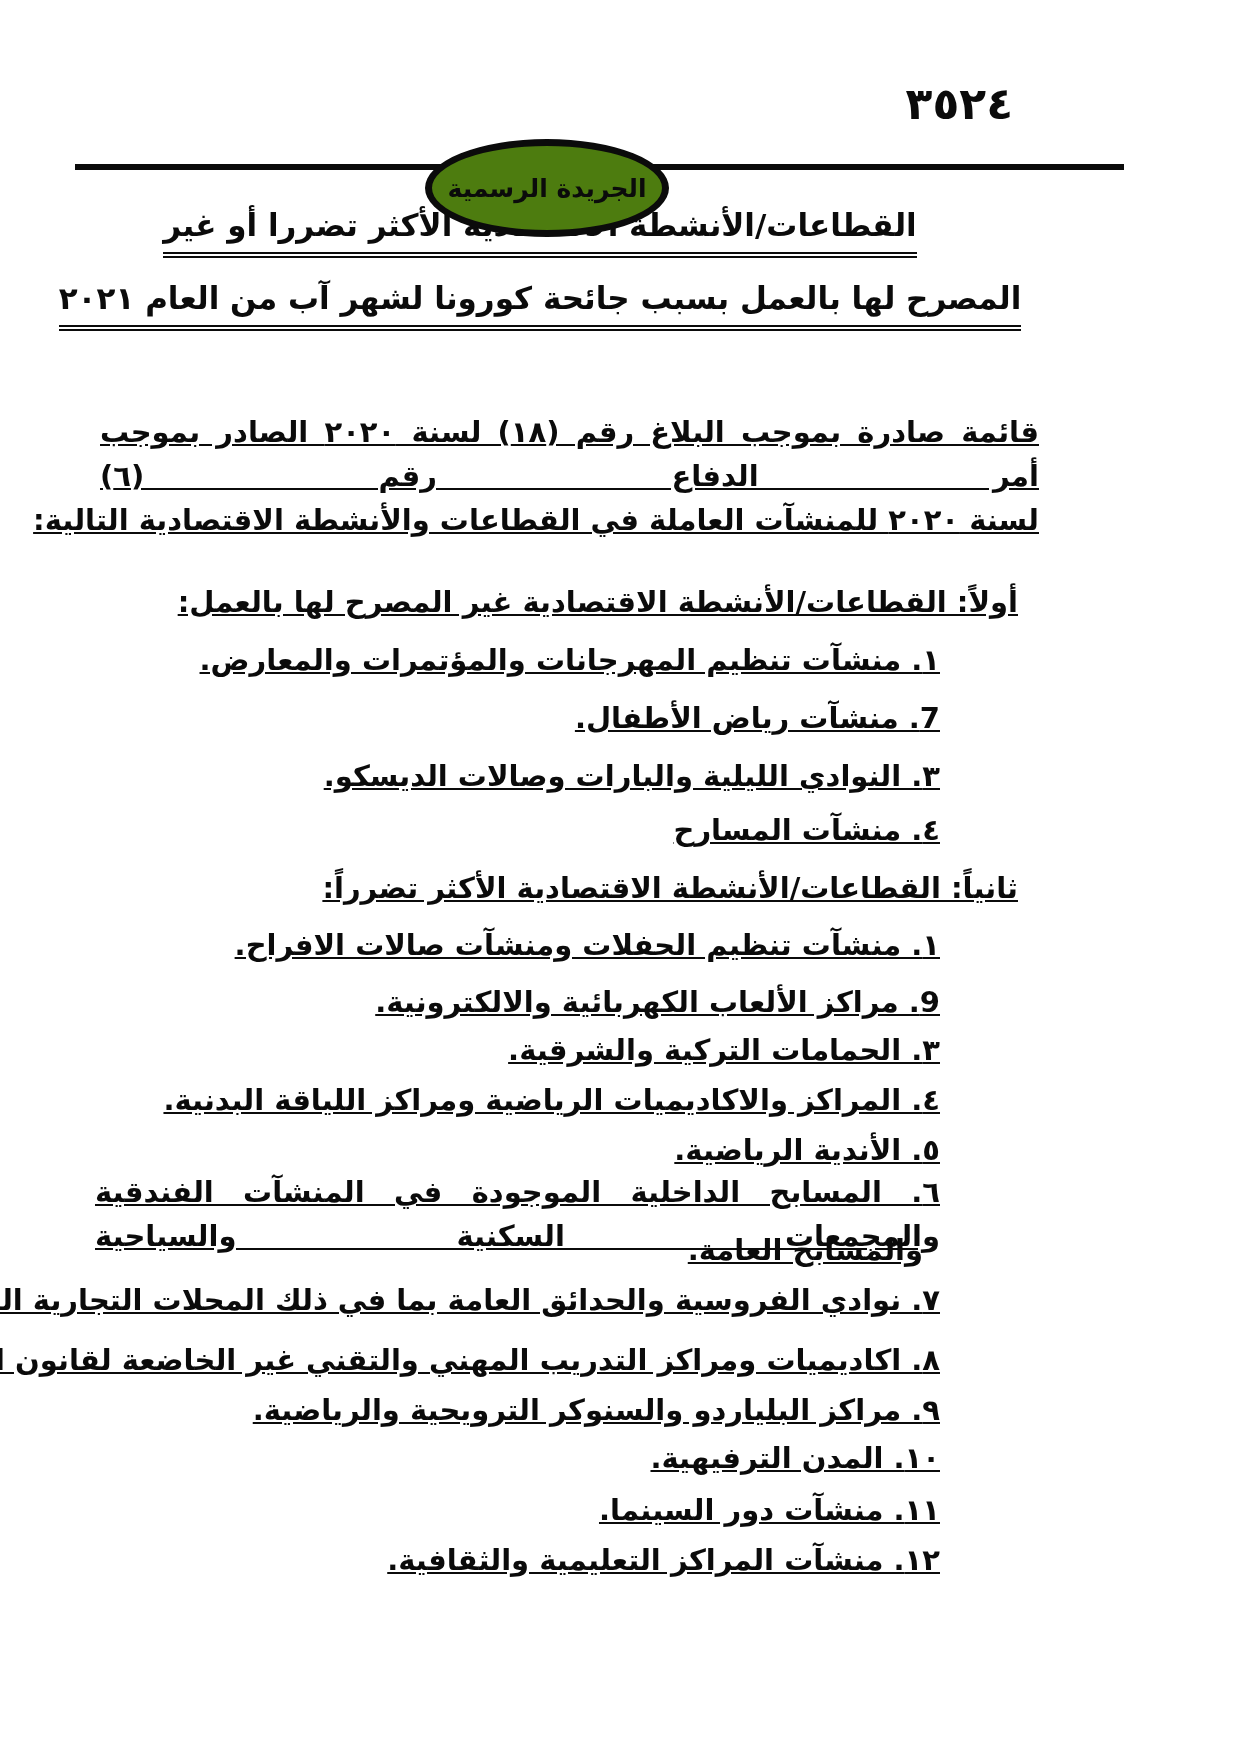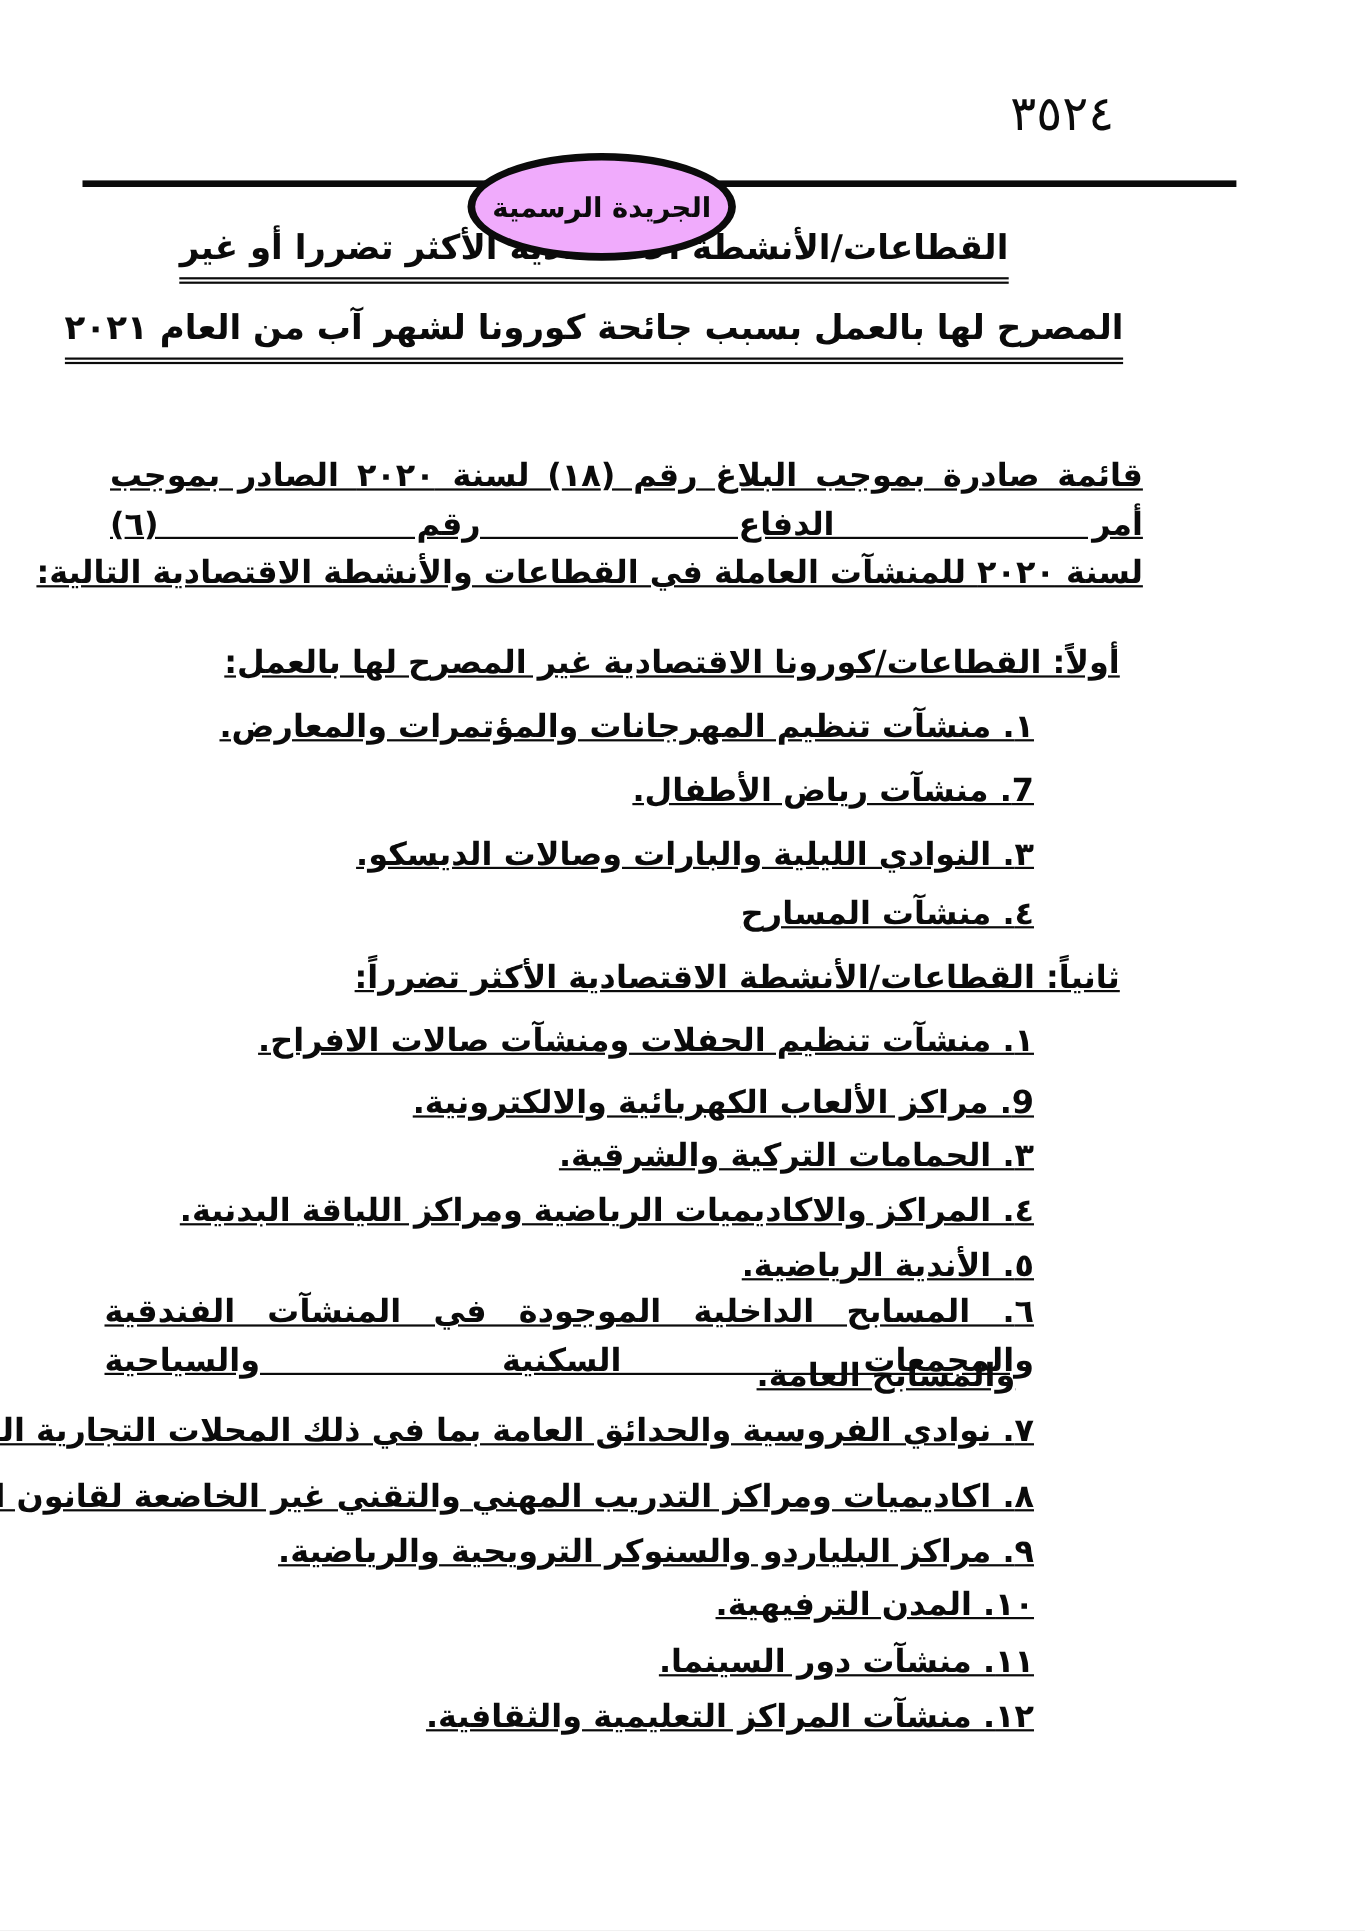--- a/index.html
+++ b/index.html
@@ -14,39 +14,39 @@
     color: #0b0b0b;
     overflow: hidden;
   }
 
   
   .page-number {
     position: absolute;
     top: 78px;
     right: 228px;
     font-size: 44px;
-    font-weight: normal;
+    font-weight: bold;
     line-height: 52px;
   }
   .header-rule {
     position: absolute;
     top: 164px;
     left: 75px;
     width: 1049px;
     height: 6px;
     background: #0b0b0b;
     z-index: 1;
   }
   .gazette-seal {
     position: absolute;
     top: 139px;
     left: 425px;
     width: 230px;
     height: 84px;
-    background: #f0abfc;
+    background: #4d7c0f;
     border: 7px solid #0b0b0b;
     border-radius: 50%;
     z-index: 2;
     display: flex;
     align-items: center;
     justify-content: center;
   }
   .gazette-seal-label {
     font-size: 25px;
     font-weight: bold;
@@ -113,21 +113,21 @@
   <div class="title-wrap title-1">
     <span class="t">القطاعات/الأنشطة الاقتصادية الأكثر تضررا أو غير</span>
   </div>
   <div class="title-wrap title-2">
     <span class="t">المصرح لها بالعمل بسبب جائحة كورونا لشهر آب من العام ٢٠٢١</span>
   </div>
 
   <div class="ln intro-l1">قائمة صادرة بموجب البلاغ رقم (١٨) لسنة ٢٠٢٠ الصادر بموجب أمر الدفاع رقم (٦)</div>
   <div class="ln intro-l2">لسنة ٢٠٢٠ للمنشآت العاملة في القطاعات والأنشطة الاقتصادية التالية:</div>
 
-  <div class="ln heading" style="top:580px">أولاً: القطاعات/كورونا الاقتصادية غير المصرح لها بالعمل:</div>
+  <div class="ln heading" style="top:580px">أولاً: القطاعات/الأنشطة الاقتصادية غير المصرح لها بالعمل:</div>
   <div class="ln item" style="top:638px">١. منشآت تنظيم المهرجانات والمؤتمرات والمعارض.</div>
   <div class="ln item" style="top:696px">7. منشآت رياض الأطفال.</div>
   <div class="ln item" style="top:754px">٣. النوادي الليلية والبارات وصالات الديسكو.</div>
   <div class="ln item" style="top:808px">٤. منشآت المسارح</div>
 
   <div class="ln heading" style="top:866px">ثانياً: القطاعات/الأنشطة الاقتصادية الأكثر تضرراً:</div>
   <div class="ln item" style="top:923px">١. منشآت تنظيم الحفلات ومنشآت صالات الافراح.</div>
   <div class="ln item" style="top:980px">9. مراكز الألعاب الكهربائية والالكترونية.</div>
   <div class="ln item" style="top:1028px">٣. الحمامات التركية والشرقية.</div>
   <div class="ln item" style="top:1078px">٤. المراكز والاكاديميات الرياضية ومراكز اللياقة البدنية.</div>

